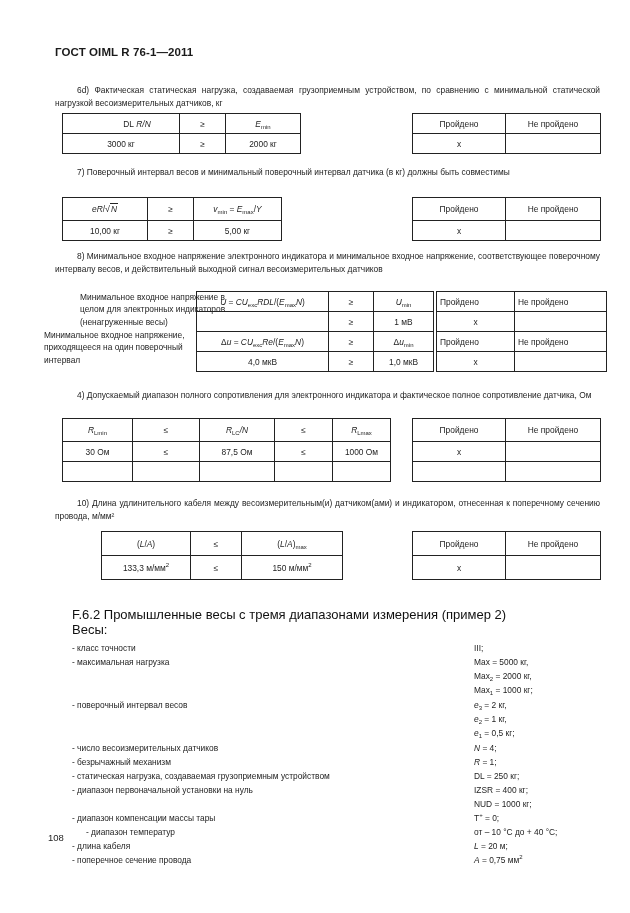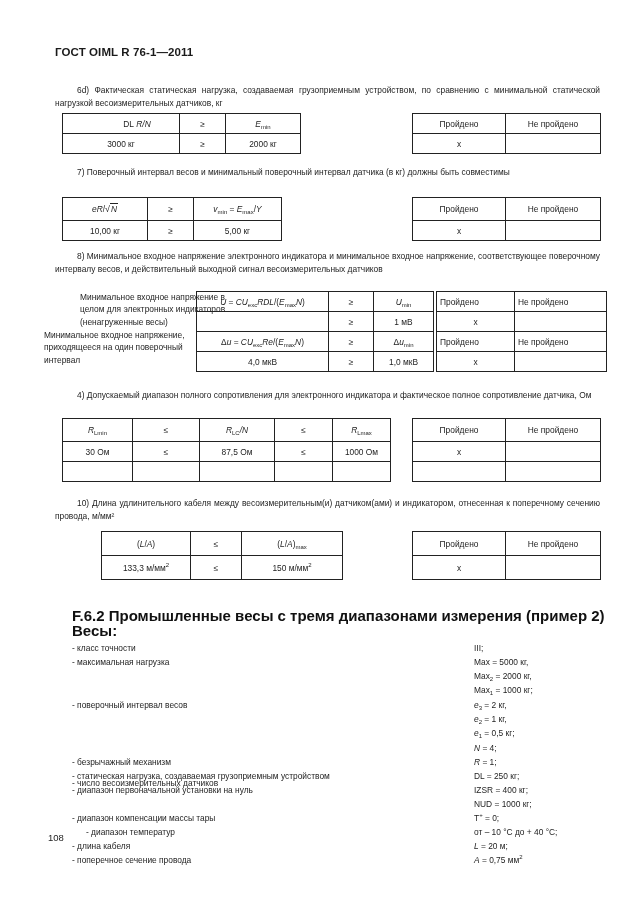--- a/index.html
+++ b/index.html
@@ -59,22 +59,22 @@
 
   .sidetext {
     position: absolute;
     font-size: 8.4px;
     line-height: 12.4px;
     color: #1d1d1d;
   }
 
   .sechead {
     position: absolute;
-    font-size: 15px;
-    font-weight: bold;
+    font-size: 13px;
+    font-weight: normal;
     color: #111;
   }
   .listrow {
     position: absolute;
     font-size: 8.4px;
     color: #1d1d1d;
     line-height: 14.2px;
   }
   .valcol {
     position: absolute;
@@ -323,21 +323,21 @@
     </tbody>
       </table>
   </div>
 
   <div class="sechead" style="left:72px; top:607px;">F.6.2 Промышленные весы с тремя диапазонами измерения (пример 2)</div>
   <div class="sechead" style="left:72px; top:622px;">Весы:</div>
 
   <div class="listrow" style="left:72px; top:641px;">- класс точности</div>
   <div class="listrow" style="left:72px; top:655px;">- максимальная нагрузка</div>
   <div class="listrow" style="left:72px; top:698px;">- поверочный интервал весов</div>
-  <div class="listrow" style="left:72px; top:741px;margin-top:35px;">- число весоизмерительных датчиков</div>
+  <div class="listrow" style="left:72px; top:741px;">- число весоизмерительных датчиков</div>
   <div class="listrow" style="left:72px; top:755px;">- безрычажный механизм</div>
   <div class="listrow" style="left:72px; top:783px;">- диапазон первоначальной установки на нуль</div>
   <div class="listrow" style="left:72px; top:769px;">- статическая нагрузка, создаваемая грузоприемным устройством</div>
   <div class="listrow" style="left:72px; top:811px;">- диапазон компенсации массы тары</div>
   <div class="listrow" style="left:86px; top:825px;text-align:center;">- диапазон температур</div>
   <div class="listrow" style="left:72px; top:839px;">- длина кабеля</div>
   <div class="listrow" style="left:72px; top:853px;">- поперечное сечение провода</div>
 
   <div class="valcol" style="left:474px; top:641px;">III;</div>
   <div class="valcol" style="left:474px; top:655px;">Max = 5000 кг,</div>

